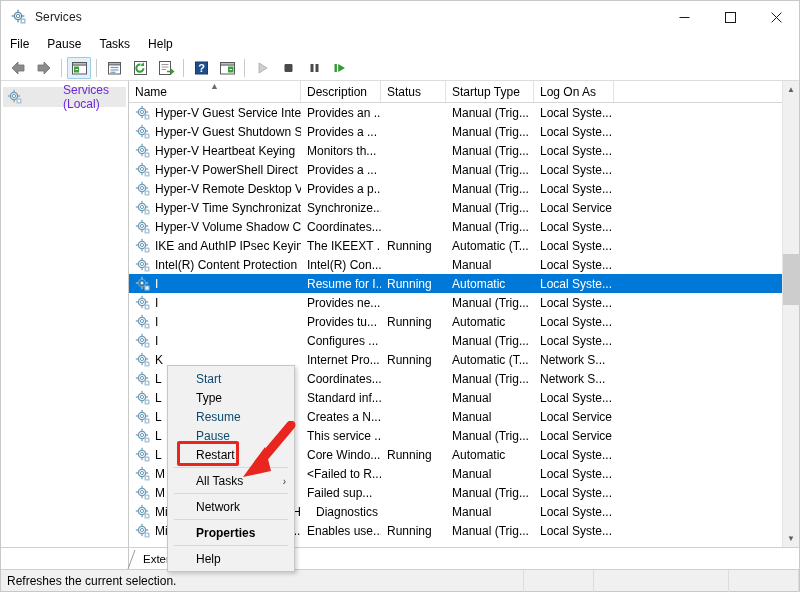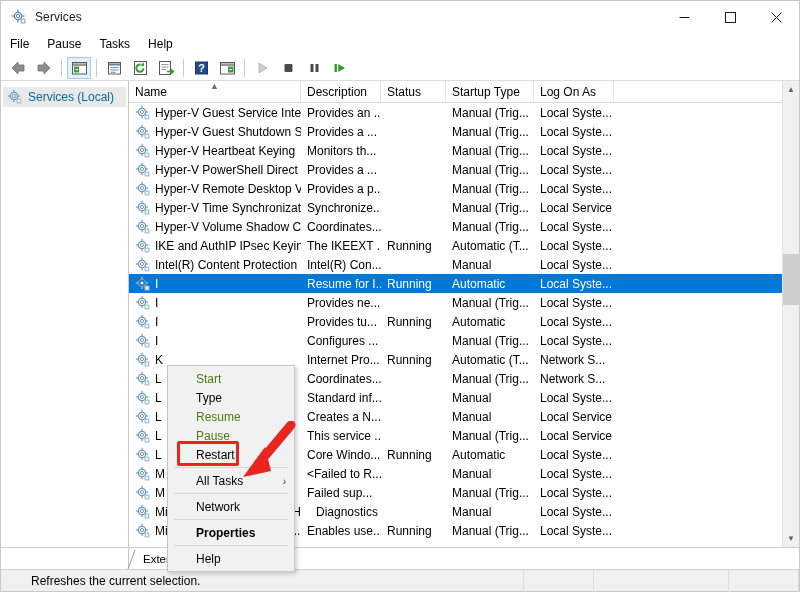--- a/index.html
+++ b/index.html
@@ -91,21 +91,21 @@
     border-right: 1px solid #c8c8c8;
     padding-top: 6px;
   }
   .tree-node {
     display: flex; align-items: center;
     height: 20px; margin: 0 2px;
     padding-left: 4px;
     background: #e9e9e9;
   }
   .tree-icon { width: 16px; height: 16px; margin-right: 5px; flex: 0 0 auto; position: relative; }
-  .tree-label { font-size: 12px; color: #0369a1; }
+  .tree-label { font-size: 12px; color: #6d28d9; margin-left: 35px; }
 
   .listpane {
     flex: 1; display: flex; flex-direction: column;
     min-width: 0; background: #ffffff; position: relative;
   }
 
   
   .lv-header {
     display: flex; height: 22px; min-height: 22px;
     background: #ffffff;
@@ -198,21 +198,21 @@
     width: 10px; height: 19px;
     border-right: 1px solid #9a9a9a;
     transform: skewX(-20deg);
   }
 
   
   .statusbar {
     height: 22px; min-height: 22px;
     background: #f0f0f0;
     border-top: 1px solid #d0d0d0;
-    display: flex; align-items: center; padding-left: 24px;
+    display: flex; align-items: center;
   }
   .status-main {
     flex: 1; font-size: 12px; color: #000;
     padding-left: 6px; height: 22px; line-height: 22px;
     border-right: 1px solid #dcdcdc;
     overflow: hidden; white-space: nowrap;
   }
   .status-pane { width: 135px; height: 22px; border-right: 1px solid #dcdcdc; }
   .status-pane.sm { width: 70px; }
 
@@ -225,21 +225,21 @@
     border: 1px solid #c6c6c6;
     box-shadow: 2px 2px 4px rgba(0,0,0,0.18);
     padding: 3px 0;
     z-index: 40;
   }
   .ctx-item {
     height: 19px; display: flex; align-items: center;
     padding-left: 28px; font-size: 12px; color: #000;
     position: relative; white-space: nowrap;
   }
-  .ctx-item.disabled { color: #4d7c0f; }
+  .ctx-item.disabled { color: #0c4a6e; }
   .ctx-item.bold { font-weight: bold; }
   .ctx-sep { height: 1px; background: #d8d8d8; margin: 3px 6px; }
   .ctx-arrow {
     position: absolute; right: 8px; top: 50%;
     transform: translateY(-50%);
     font-size: 10px; color: #3a3a3a;
   }
 
   
   .hl-box {

